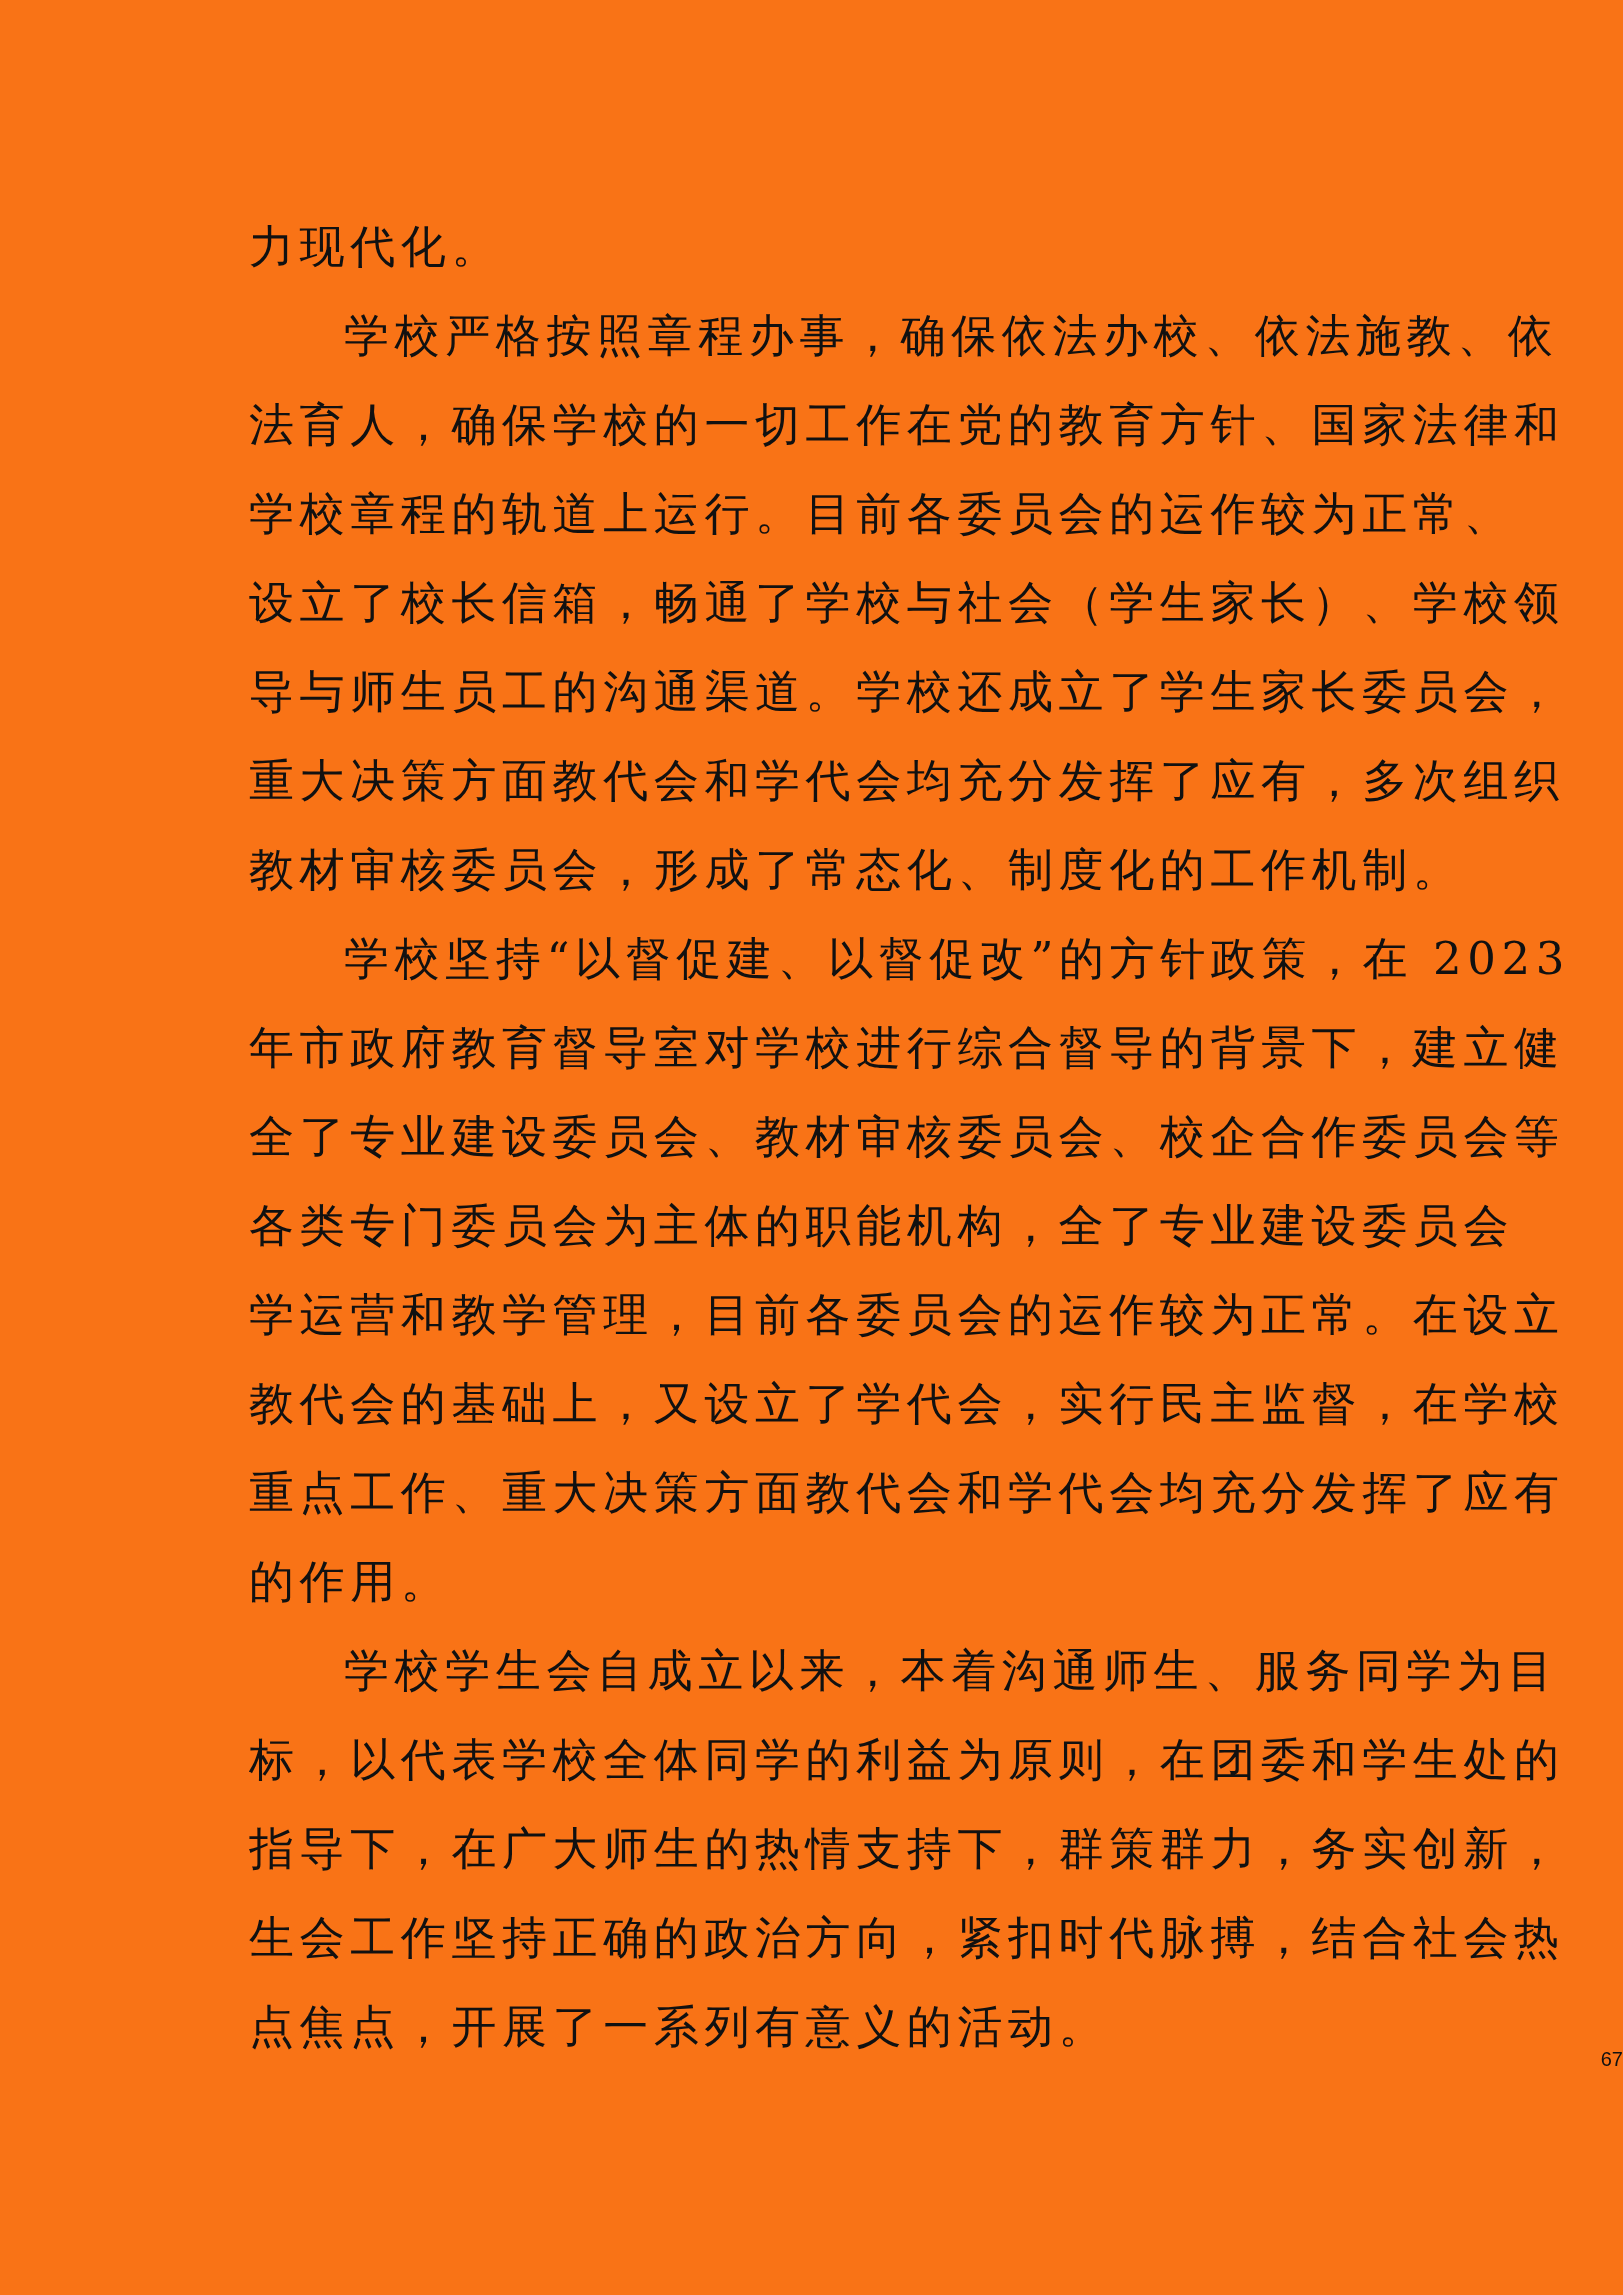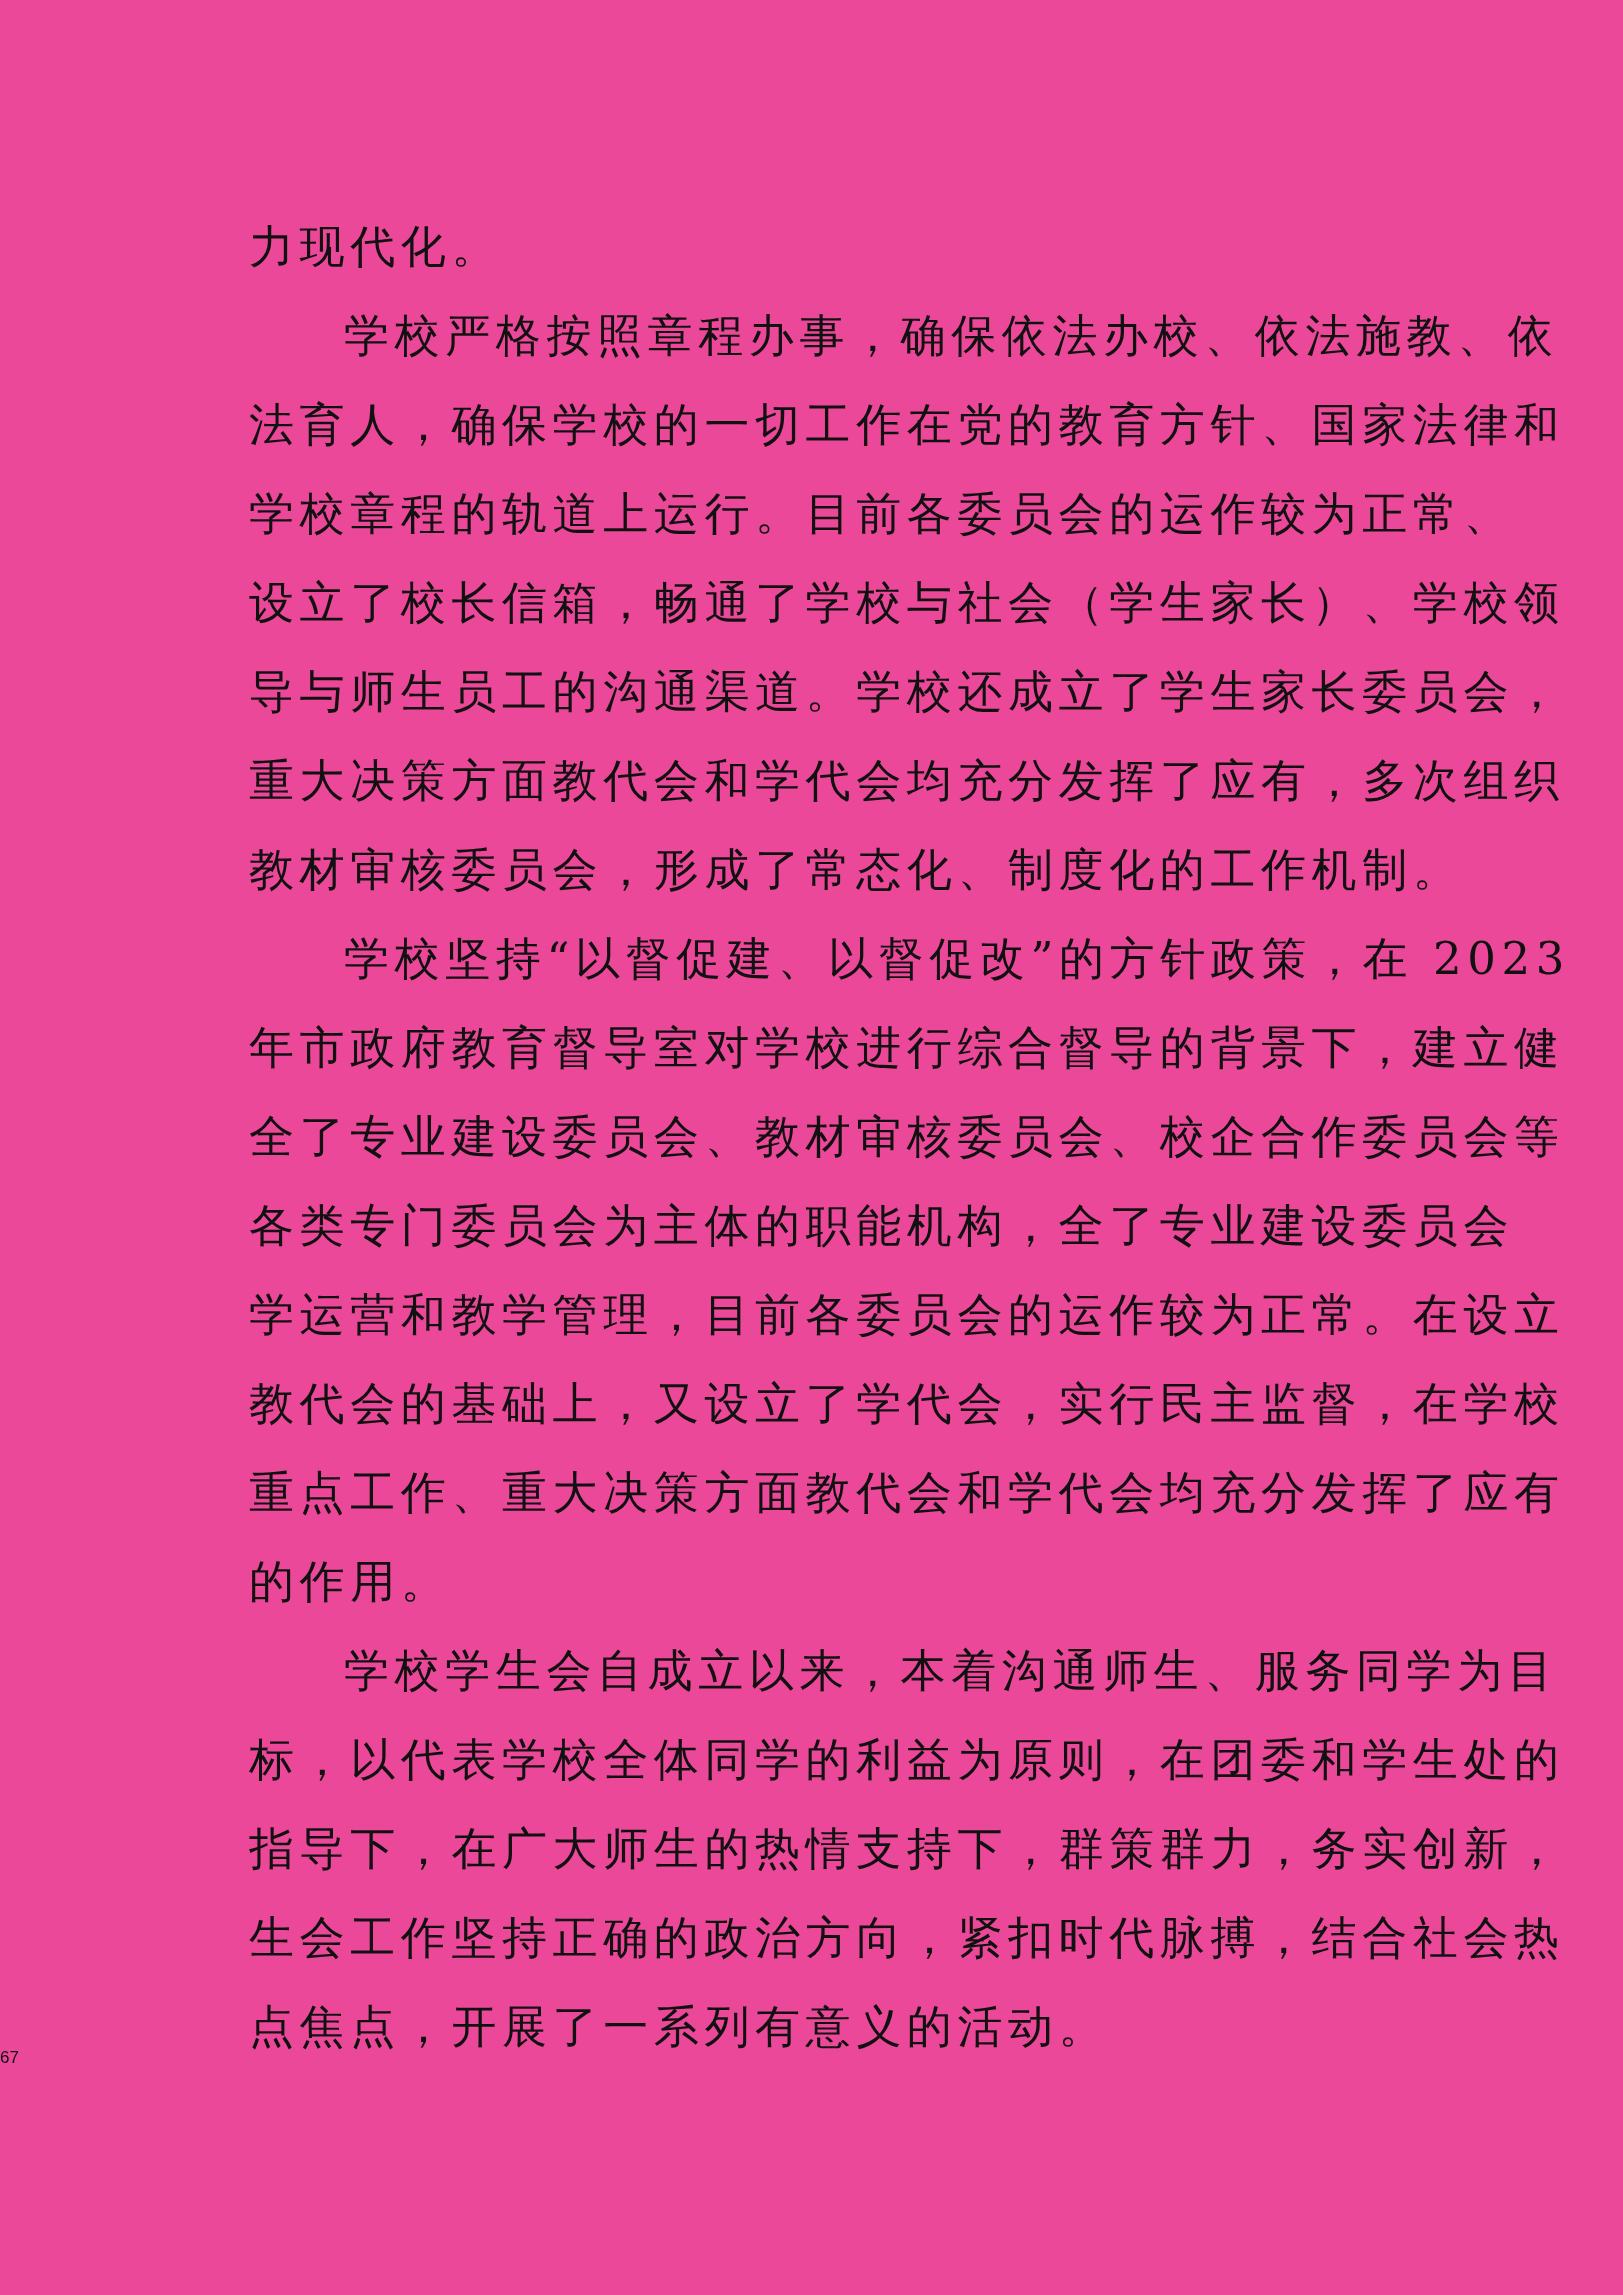--- a/index.html
+++ b/index.html
@@ -14,21 +14,21 @@
       overflow: hidden;
       font-family: "DejaVu Serif", "Liberation Serif", serif;
       color: #111111;
     }
     .page {
       position: absolute;
       left: 0;
       top: 0;
       width: 1623px;
       height: 2295px;
-      background: #ec4899;
+      background: #f97316;
     }
     .body-text {
       position: absolute;
       left: 249px;
       top: 202px;
       width: 1145px;
     }
     .line {
       display: block;
       height: 89px;
@@ -40,23 +40,23 @@
     }
     .line.indent {
       padding-left: 95px;
       text-align: center;
     }
     .page-number {
       position: absolute;
       left: 0;
       width: 1623px;
       top: 2048px;
-      text-align: left;
+      text-align: right;
       font-family: "Liberation Sans", sans-serif;
-      font-size: 17px;
+      font-size: 20px;
       color: #111111;
     }
   </style>
 </head>
 <body>
 
 <div class="page">
   <div class="body-text">
 
     <div>

